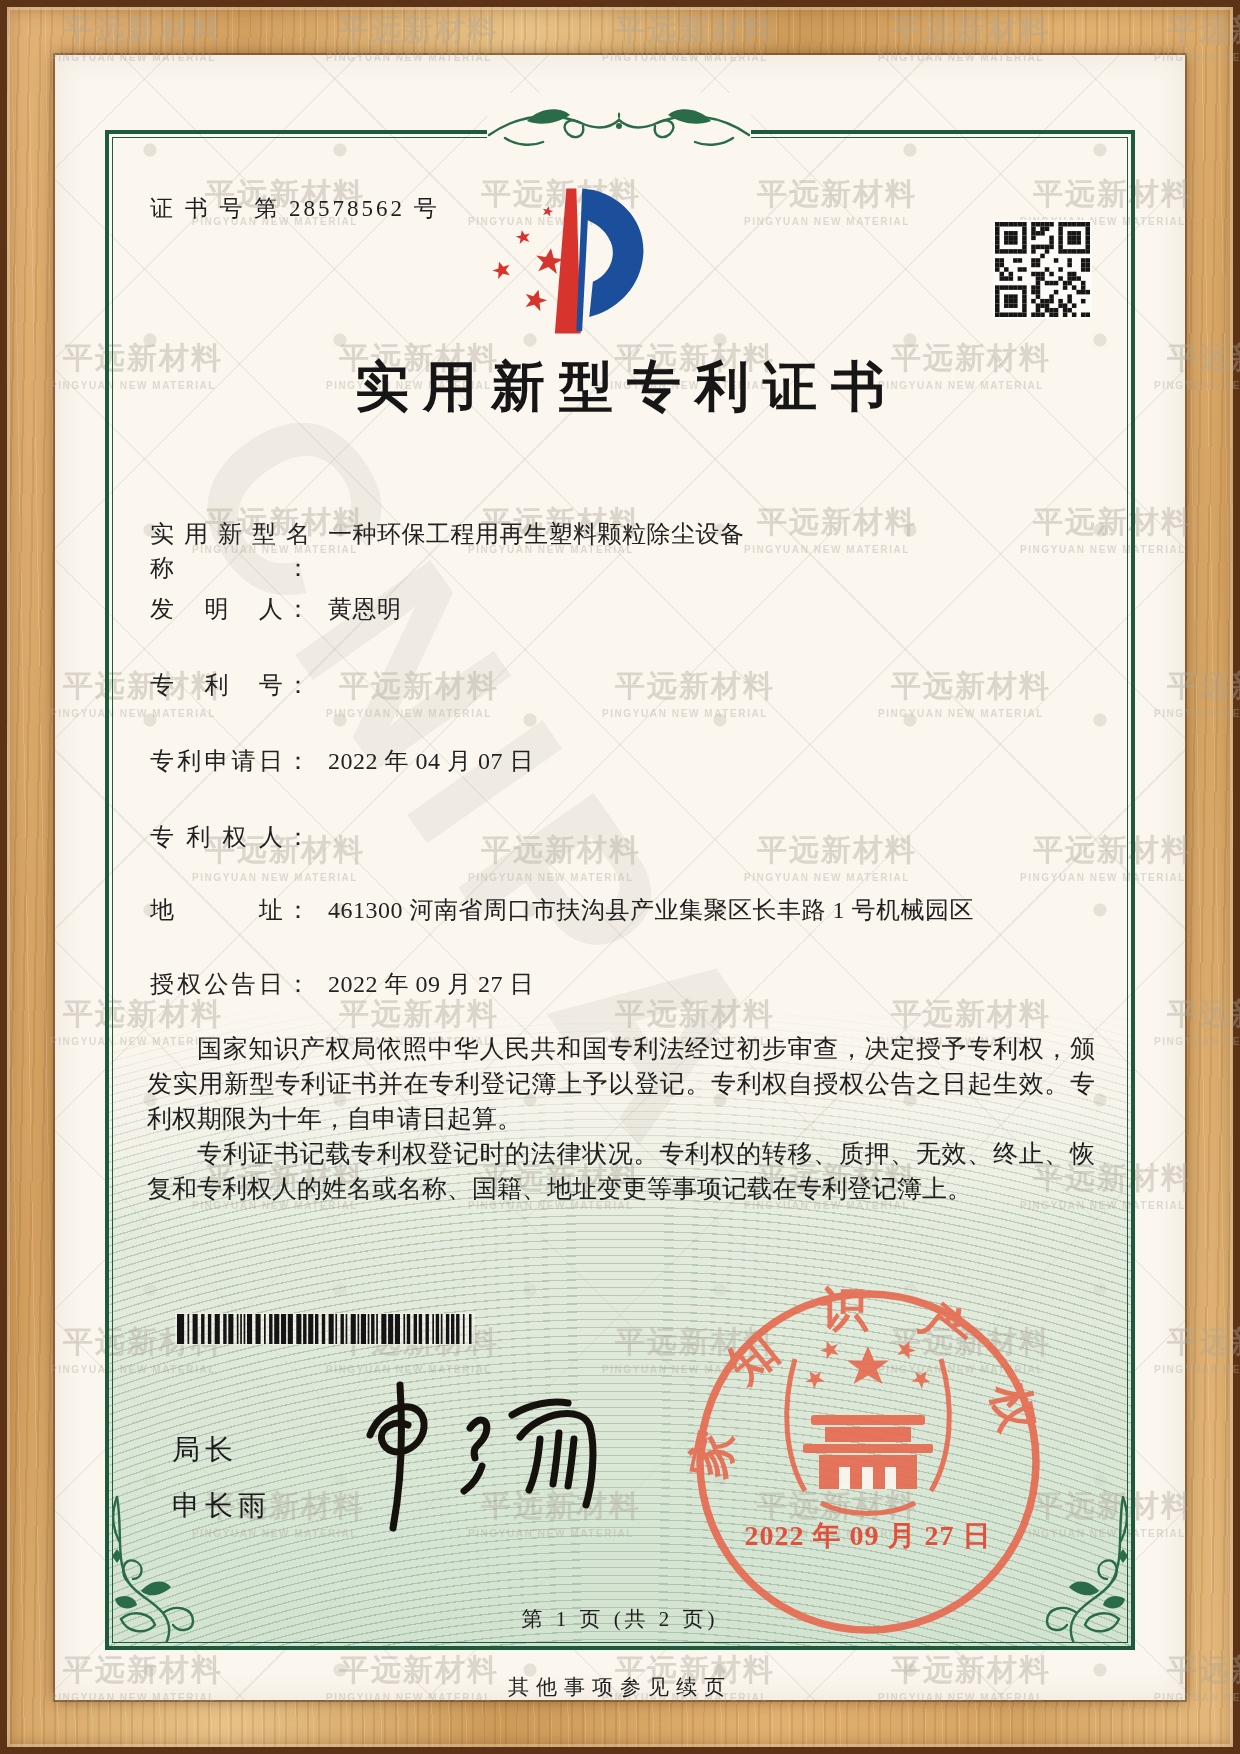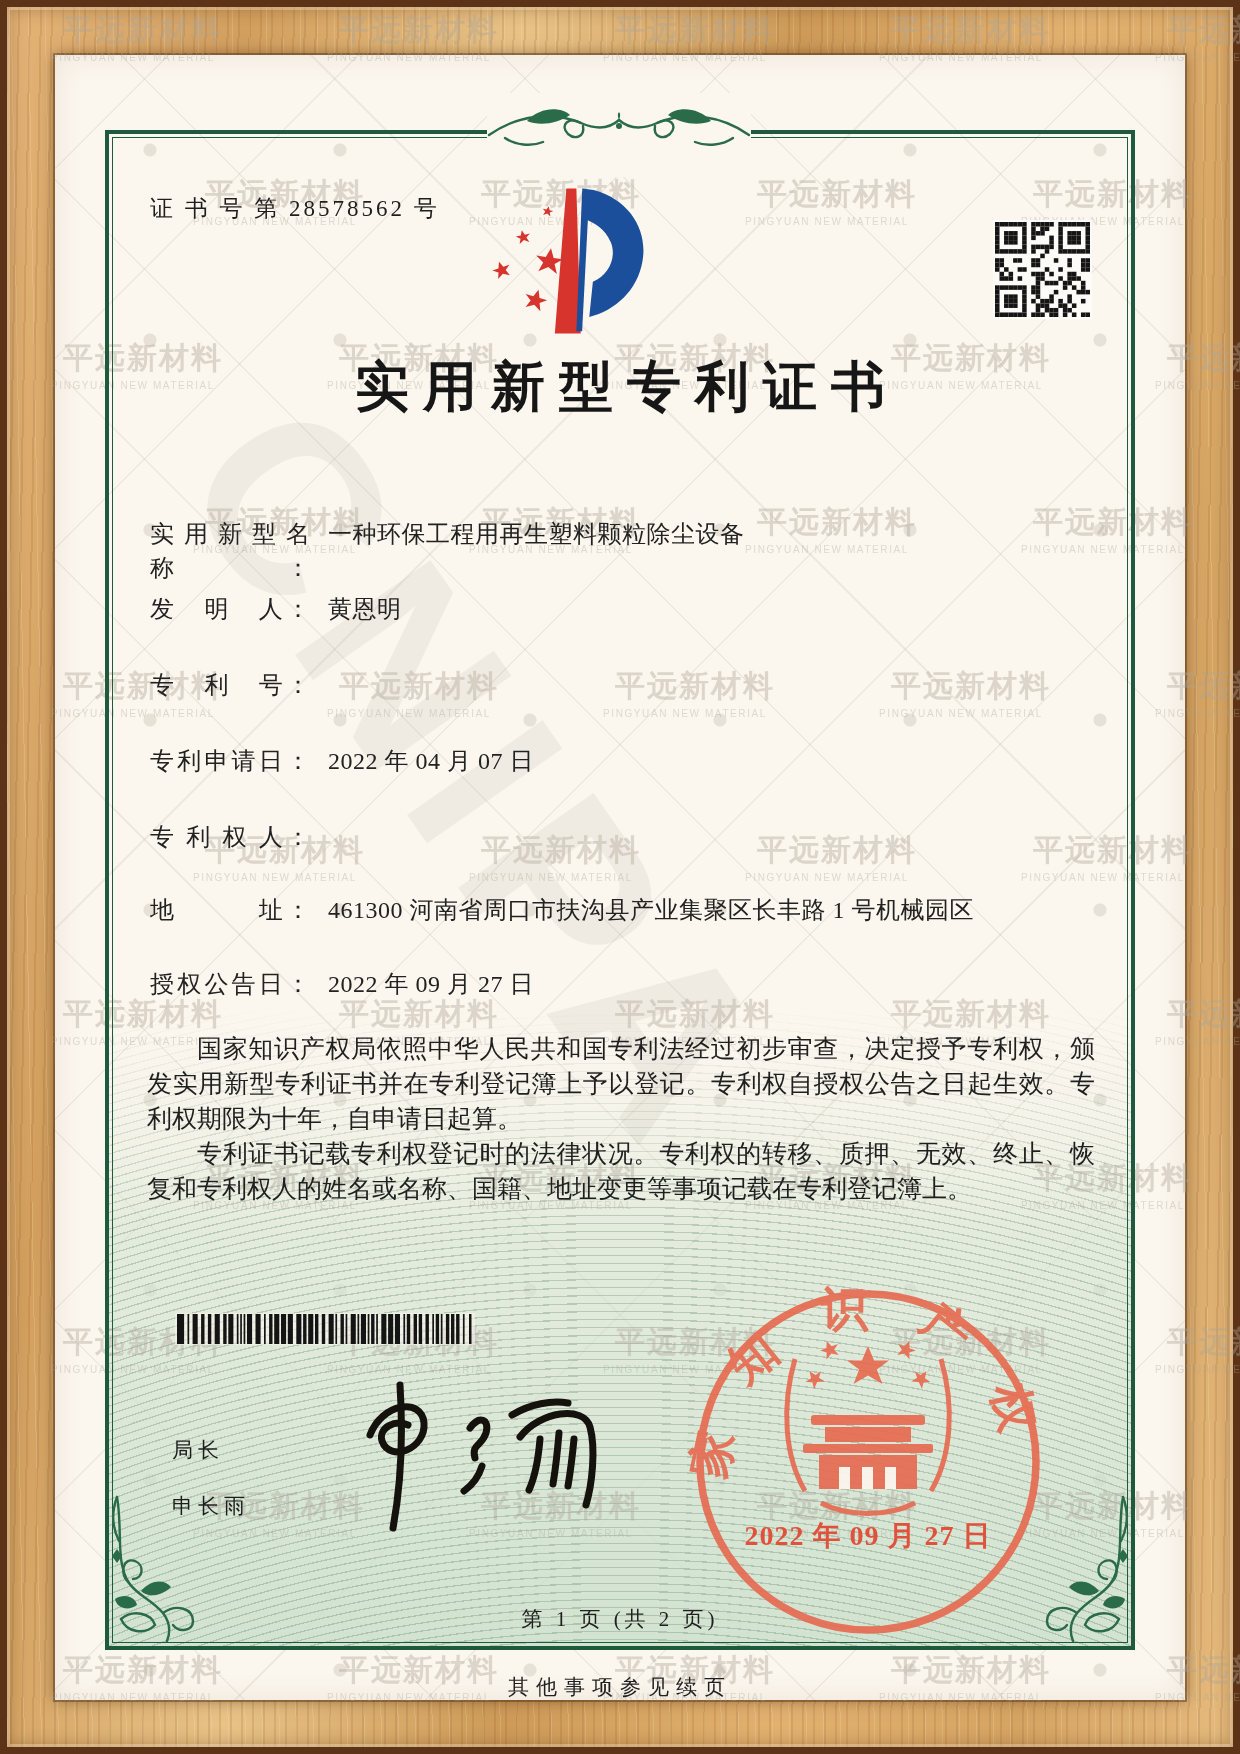--- a/index.html
+++ b/index.html
@@ -30,21 +30,21 @@
       repeating-radial-gradient(circle 2600px at 50% 290%, rgba(110,150,118,.38) 0 1.3px, rgba(0,0,0,0) 1.3px 8px),
       linear-gradient(to bottom, rgba(214,229,212,0) 0%, rgba(210,227,209,.55) 35%, rgba(203,223,203,.85) 100%);
     -webkit-mask-image:linear-gradient(to bottom, transparent 0%, #000 34%);
     mask-image:linear-gradient(to bottom, transparent 0%, #000 34%);}
 
   
   .wm-layer{position:absolute;inset:0;z-index:30;pointer-events:none;}
   .wm{position:absolute;width:250px;text-align:center;}
   .wm-cn{font-family:"Liberation Sans","DejaVu Sans",sans-serif;font-weight:700;font-size:30px;
     letter-spacing:2px;color:rgba(173,165,152,.40);padding-left:20px;}
-  .wm-en{font-family:"Liberation Sans","DejaVu Sans",sans-serif;font-weight:400;font-size:10px;
+  .wm-en{font-family:"Liberation Sans","DejaVu Sans",sans-serif;font-weight:700;font-size:10px;
     letter-spacing:1.6px;color:rgba(173,165,152,.36);margin-top:1px;}
   .ghost{position:absolute;left:300px;top:300px;z-index:6;font-family:"Liberation Sans",sans-serif;
     font-weight:700;font-size:240px;letter-spacing:22px;color:rgba(150,140,125,.10);
     transform:rotate(55deg);transform-origin:left top;pointer-events:none;}
 
   
   .green-frame{position:absolute;left:50px;top:75px;width:1022px;height:1512px;z-index:40;
     border:4px solid #1d5a3e;pointer-events:none;}
   .green-frame::after{content:"";position:absolute;inset:3px;border:1.5px solid #1d5a3e;}
 
@@ -66,21 +66,21 @@
   .pair2 .f-label2{white-space:nowrap;}
   .pair2 .f-value2{margin-left:12px;}
 
   .paras{position:absolute;left:92px;top:976px;width:948px;font-size:25px;line-height:35px;
     text-align:justify;color:#1f1f1f;}
   .paras p{margin:0;text-indent:2em;}
 
   .barcode{position:absolute;left:120px;top:1258px;background:rgba(251,246,238,.55);padding:1px 2px;}
 
   .signer{position:absolute;left:117px;top:1367px;font-family:"Liberation Sans","DejaVu Sans",sans-serif;
-    font-size:21px;letter-spacing:5px;color:#1c1c1c;line-height:56px;}
+    font-size:28px;letter-spacing:5px;color:#1c1c1c;line-height:56px;}
   .signature{position:absolute;left:285px;top:1318px;z-index:45;}
 
   .seal{position:absolute;left:618px;top:1212px;z-index:50;mix-blend-mode:multiply;opacity:.92;}
 
   .page-foot{position:absolute;left:0;top:1550px;width:1130px;text-align:center;font-size:21px;
     letter-spacing:4px;color:#1f1f1f;}
   .cont-note{position:absolute;left:0;top:1618px;width:1130px;text-align:center;font-size:21px;
     letter-spacing:7px;color:#1f1f1f;z-index:42;}
 </style>
 </head>

